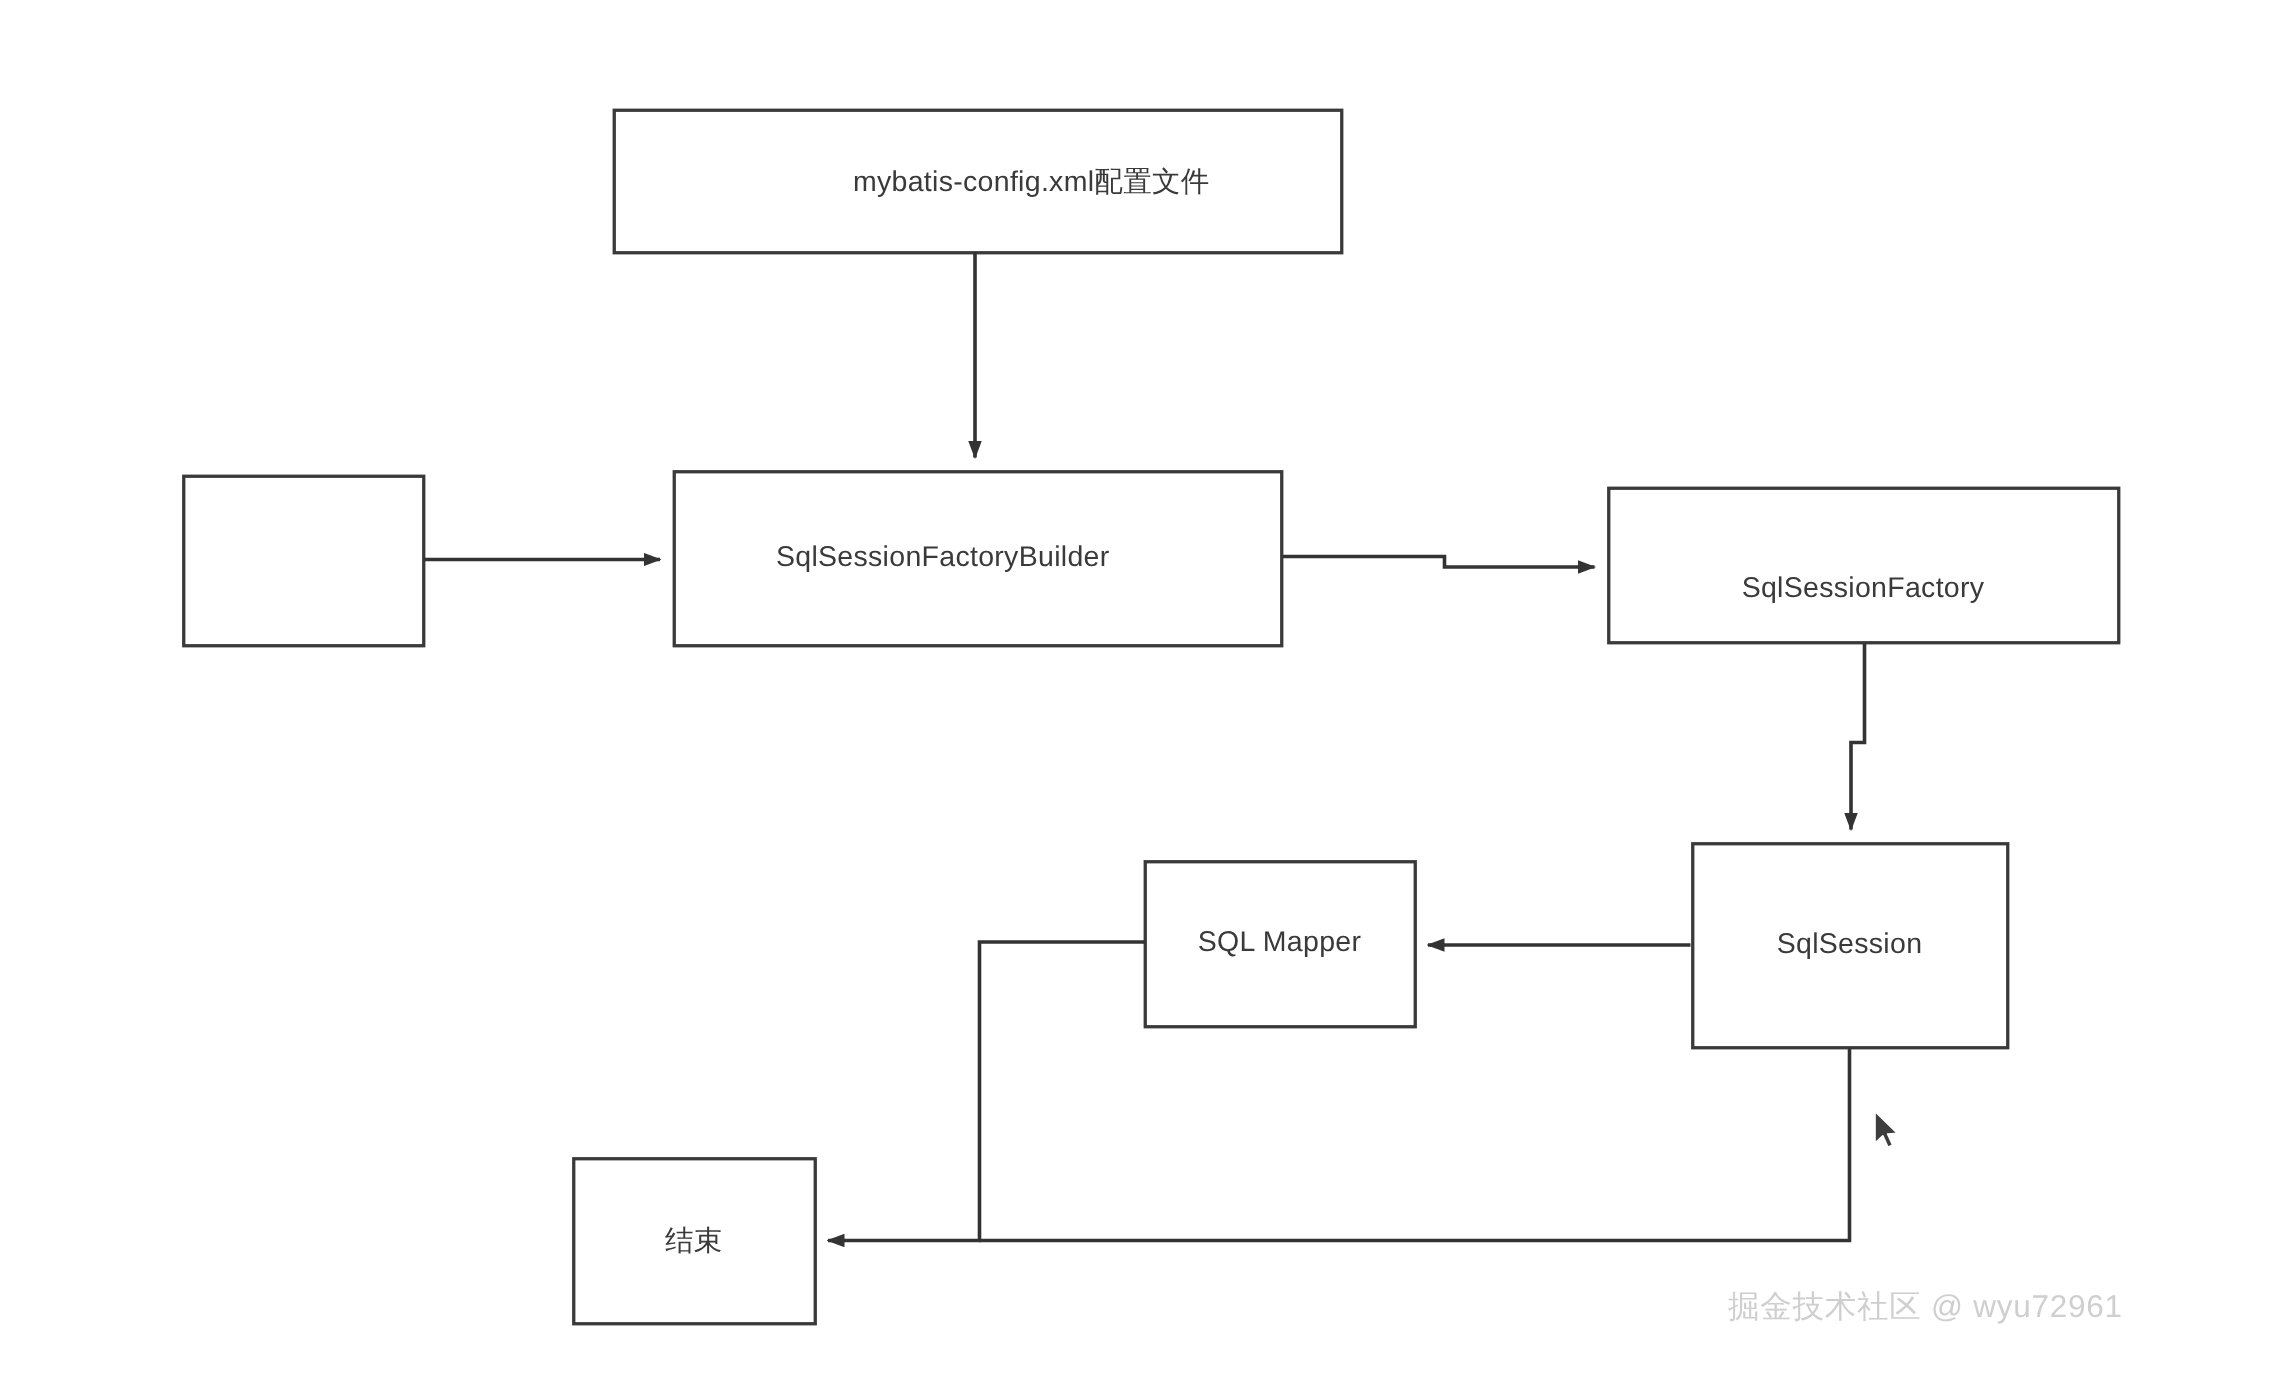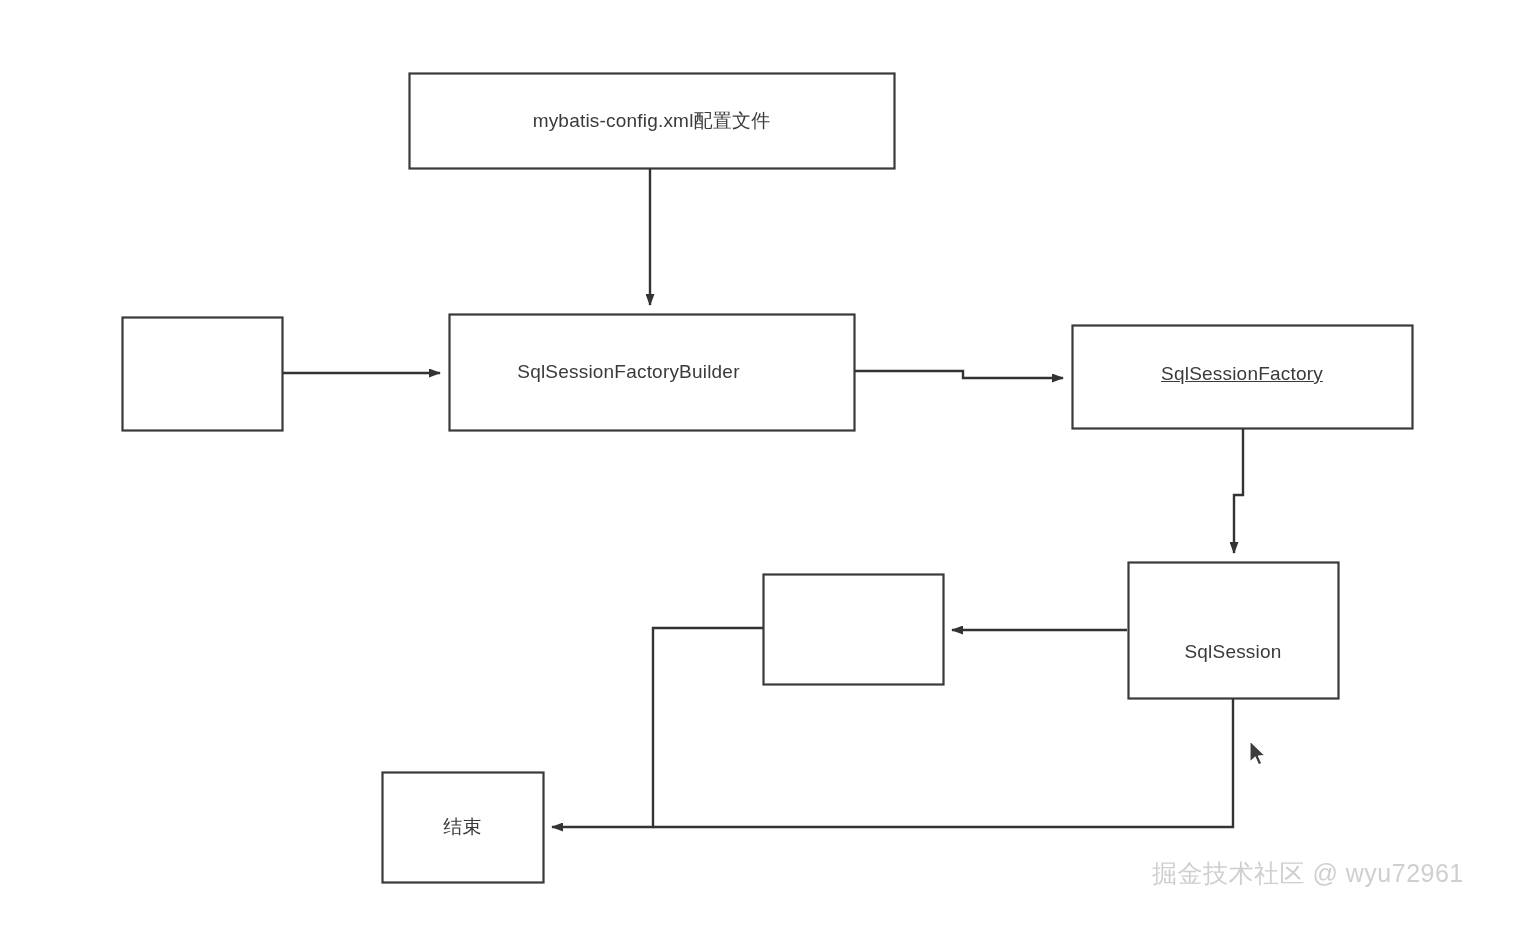--- a/index.html
+++ b/index.html
@@ -36,21 +36,21 @@
     font-family: "Liberation Sans", "DejaVu Sans", sans-serif;
     font-weight: 400;
     letter-spacing: 0.2px;
     pointer-events: none;
     white-space: nowrap;
   }
   .watermark {
     position: absolute;
     left: 1152px;
     top: 857px;
-    font-size: 25px;
+    font-size: 21px;
     color: #cfcfcf;
     font-family: "Liberation Sans", "DejaVu Sans", sans-serif;
     letter-spacing: 0.5px;
     white-space: nowrap;
   }
   .cursor-layer {
     position: absolute;
     left: 1248px;
     top: 740px;
     width: 24px;
@@ -92,29 +92,30 @@
 
     <path d="M 1243 429 L 1243 495 L 1234 495 L 1234 553" fill="none" stroke="#333333" stroke-width="2.4" marker-end="url(#arrowhead)"></path>
 
     <path d="M 1127 630 L 952 630" fill="none" stroke="#333333" stroke-width="2.4" marker-end="url(#arrowhead)"></path>
 
     <path d="M 763 628 L 653 628 L 653 827 L 552 827" fill="none" stroke="#333333" stroke-width="2.4" marker-end="url(#arrowhead)"></path>
 
     <path d="M 1233 699 L 1233 827 L 653 827" fill="none" stroke="#333333" stroke-width="2.4"></path>
   </svg>
 
-  <div class="node-label" style="left:409px; top:73px; width:485px; height:95px;">mybatis-config.xml配置文件</div>
+  <div class="node-label" style="left:409px; top:73px; width:485px; height:95px;padding-left:36px;">mybatis-config.xml配置文件</div>
 
 
   <div class="node-label" style="left:426px; top:314px; width:405px; height:116px;">SqlSessionFactoryBuilder</div>
 
-  <div class="node-label" style="left:1072px; top:322px; width:340px; height:103px;text-decoration:underline;">SqlSessionFactory</div>
+  <div class="node-label" style="left:1072px; top:341px; width:340px; height:103px;">SqlSessionFactory</div>
 
-  <div class="node-label" style="left:1128px; top:562px; width:210px; height:136px;margin-top:22px;">SqlSession</div>
+  <div class="node-label" style="left:1128px; top:562px; width:210px; height:136px;">SqlSession</div>
 
+  <div class="node-label" style="left:763px; top:574px; width:180px; height:110px;">SQL Mapper</div>
 
   <div class="node-label" style="left:382px; top:772px; width:161px; height:110px;">结束</div>
 
   <div class="watermark">掘金技术社区 @ wyu72961</div>
 
   <div class="cursor-layer">
     <svg width="24" height="32" viewBox="0 0 24 32" xmlns="http://www.w3.org/2000/svg">
       <path d="M2,1 L2,22 L7.2,17.2 L10.6,24.8 L13.8,23.4 L10.4,16 L17,15.6 Z" fill="#3d3d3d" stroke="#ffffff" stroke-width="1.1" stroke-linejoin="round"></path>
     </svg>
   </div>

